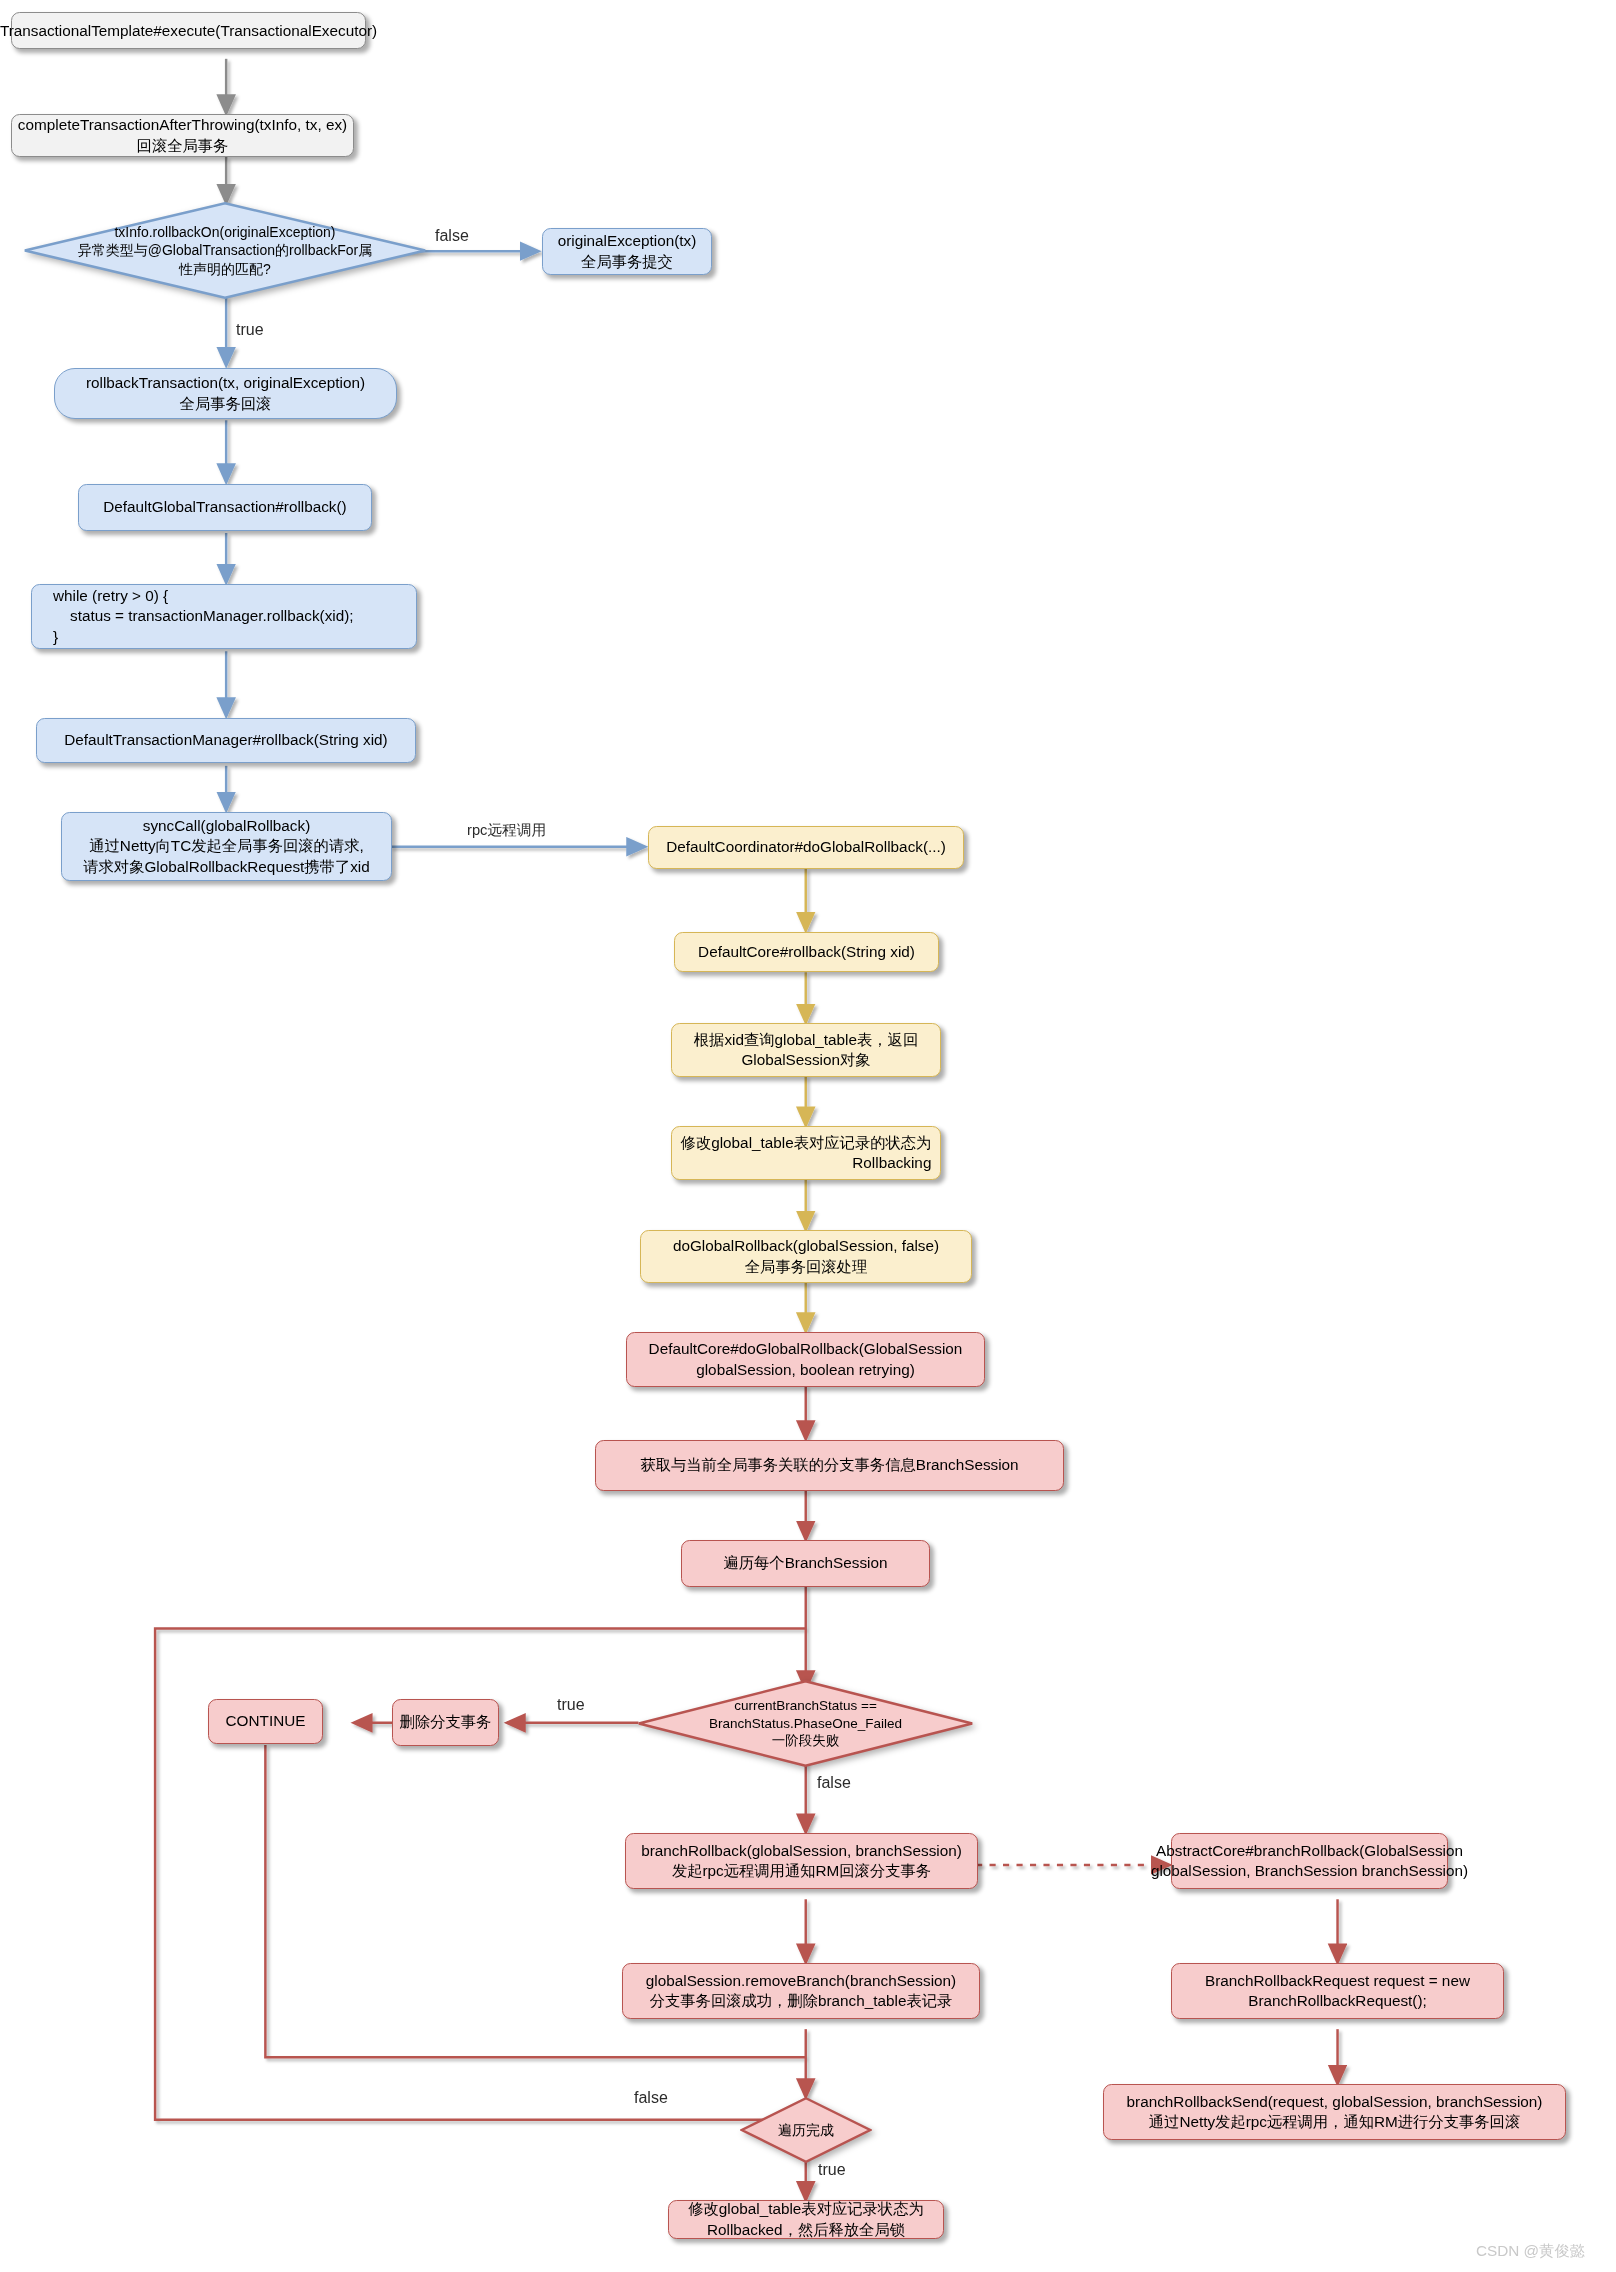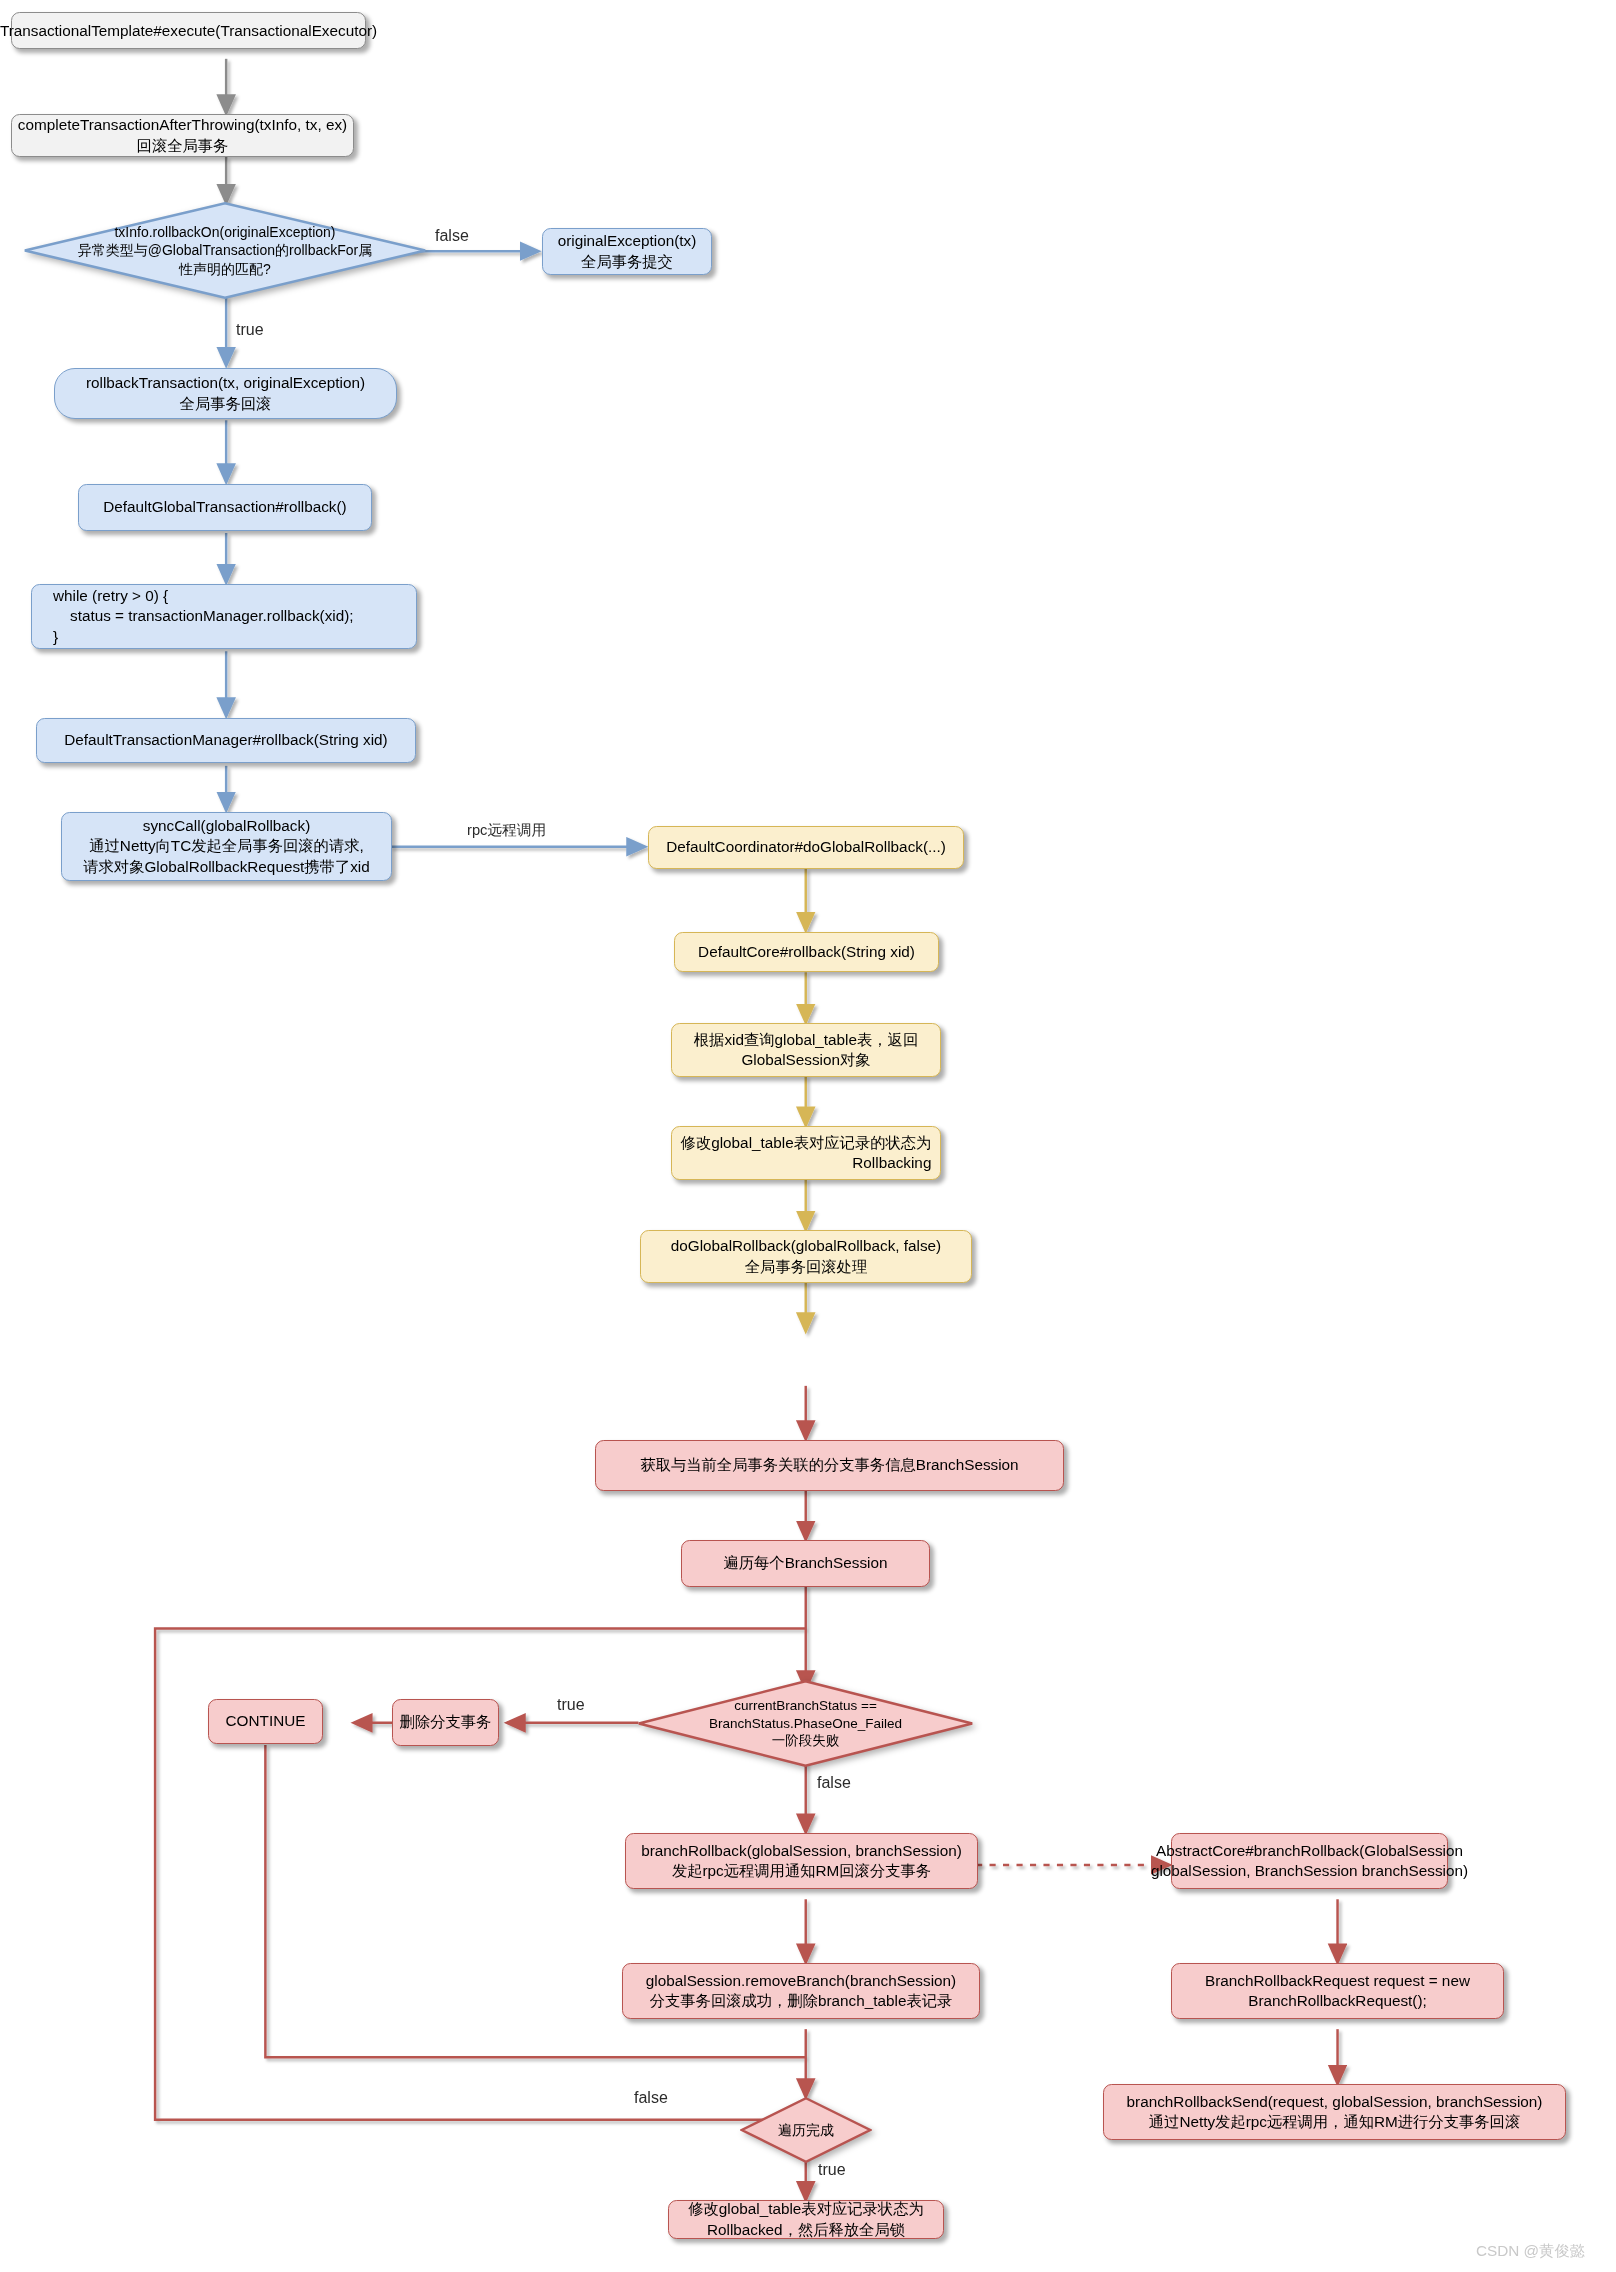--- a/index.html
+++ b/index.html
@@ -178,23 +178,25 @@
   <div class="node yellow" style="left:648px;top:826px;width:316px;height:43px;">DefaultCoordinator#doGlobalRollback(...)</div>
 
   <div class="node yellow" style="left:674px;top:932px;width:265px;height:40px;">DefaultCore#rollback(String xid)</div>
 
   <div class="node yellow" style="left:671px;top:1023px;width:270px;height:54px;">根据xid查询global_table表，返回
 GlobalSession对象</div>
 
   <div class="node yellow" style="left:671px;top:1126px;width:270px;height:54px;text-align:right;">修改global_table表对应记录的状态为
 Rollbacking</div>
 
-  <div class="node yellow" style="left:640px;top:1230px;width:332px;height:53px;">doGlobalRollback(globalRollback, false)
+  <div class="node yellow" style="left:640px;top:1230px;width:332px;height:53px;">doGlobalRollback(globalSession, false)
 全局事务回滚处理</div>
 
+  <div class="node pink" style="left:626px;top:1332px;width:359px;height:55px;">DefaultCore#doGlobalRollback(GlobalSession
+globalSession, boolean retrying)</div>
 
   <div class="node pink" style="left:595px;top:1440px;width:469px;height:51px;">获取与当前全局事务关联的分支事务信息BranchSession</div>
 
   <div class="node pink" style="left:681px;top:1540px;width:249px;height:47px;">遍历每个BranchSession</div>
 
   <div class="diamond" style="left:637px;top:1680px;width:337px;height:87px;">
     <svg class="dshape" viewBox="0 0 550 142" preserveAspectRatio="none">
       <polygon points="275,2 547,71 275,140 3,71" fill="#F7CCCC" stroke="#B85450" stroke-width="4"></polygon>
     </svg>
     <div class="dlabel" style="font-size:13.5px;">currentBranchStatus ==

